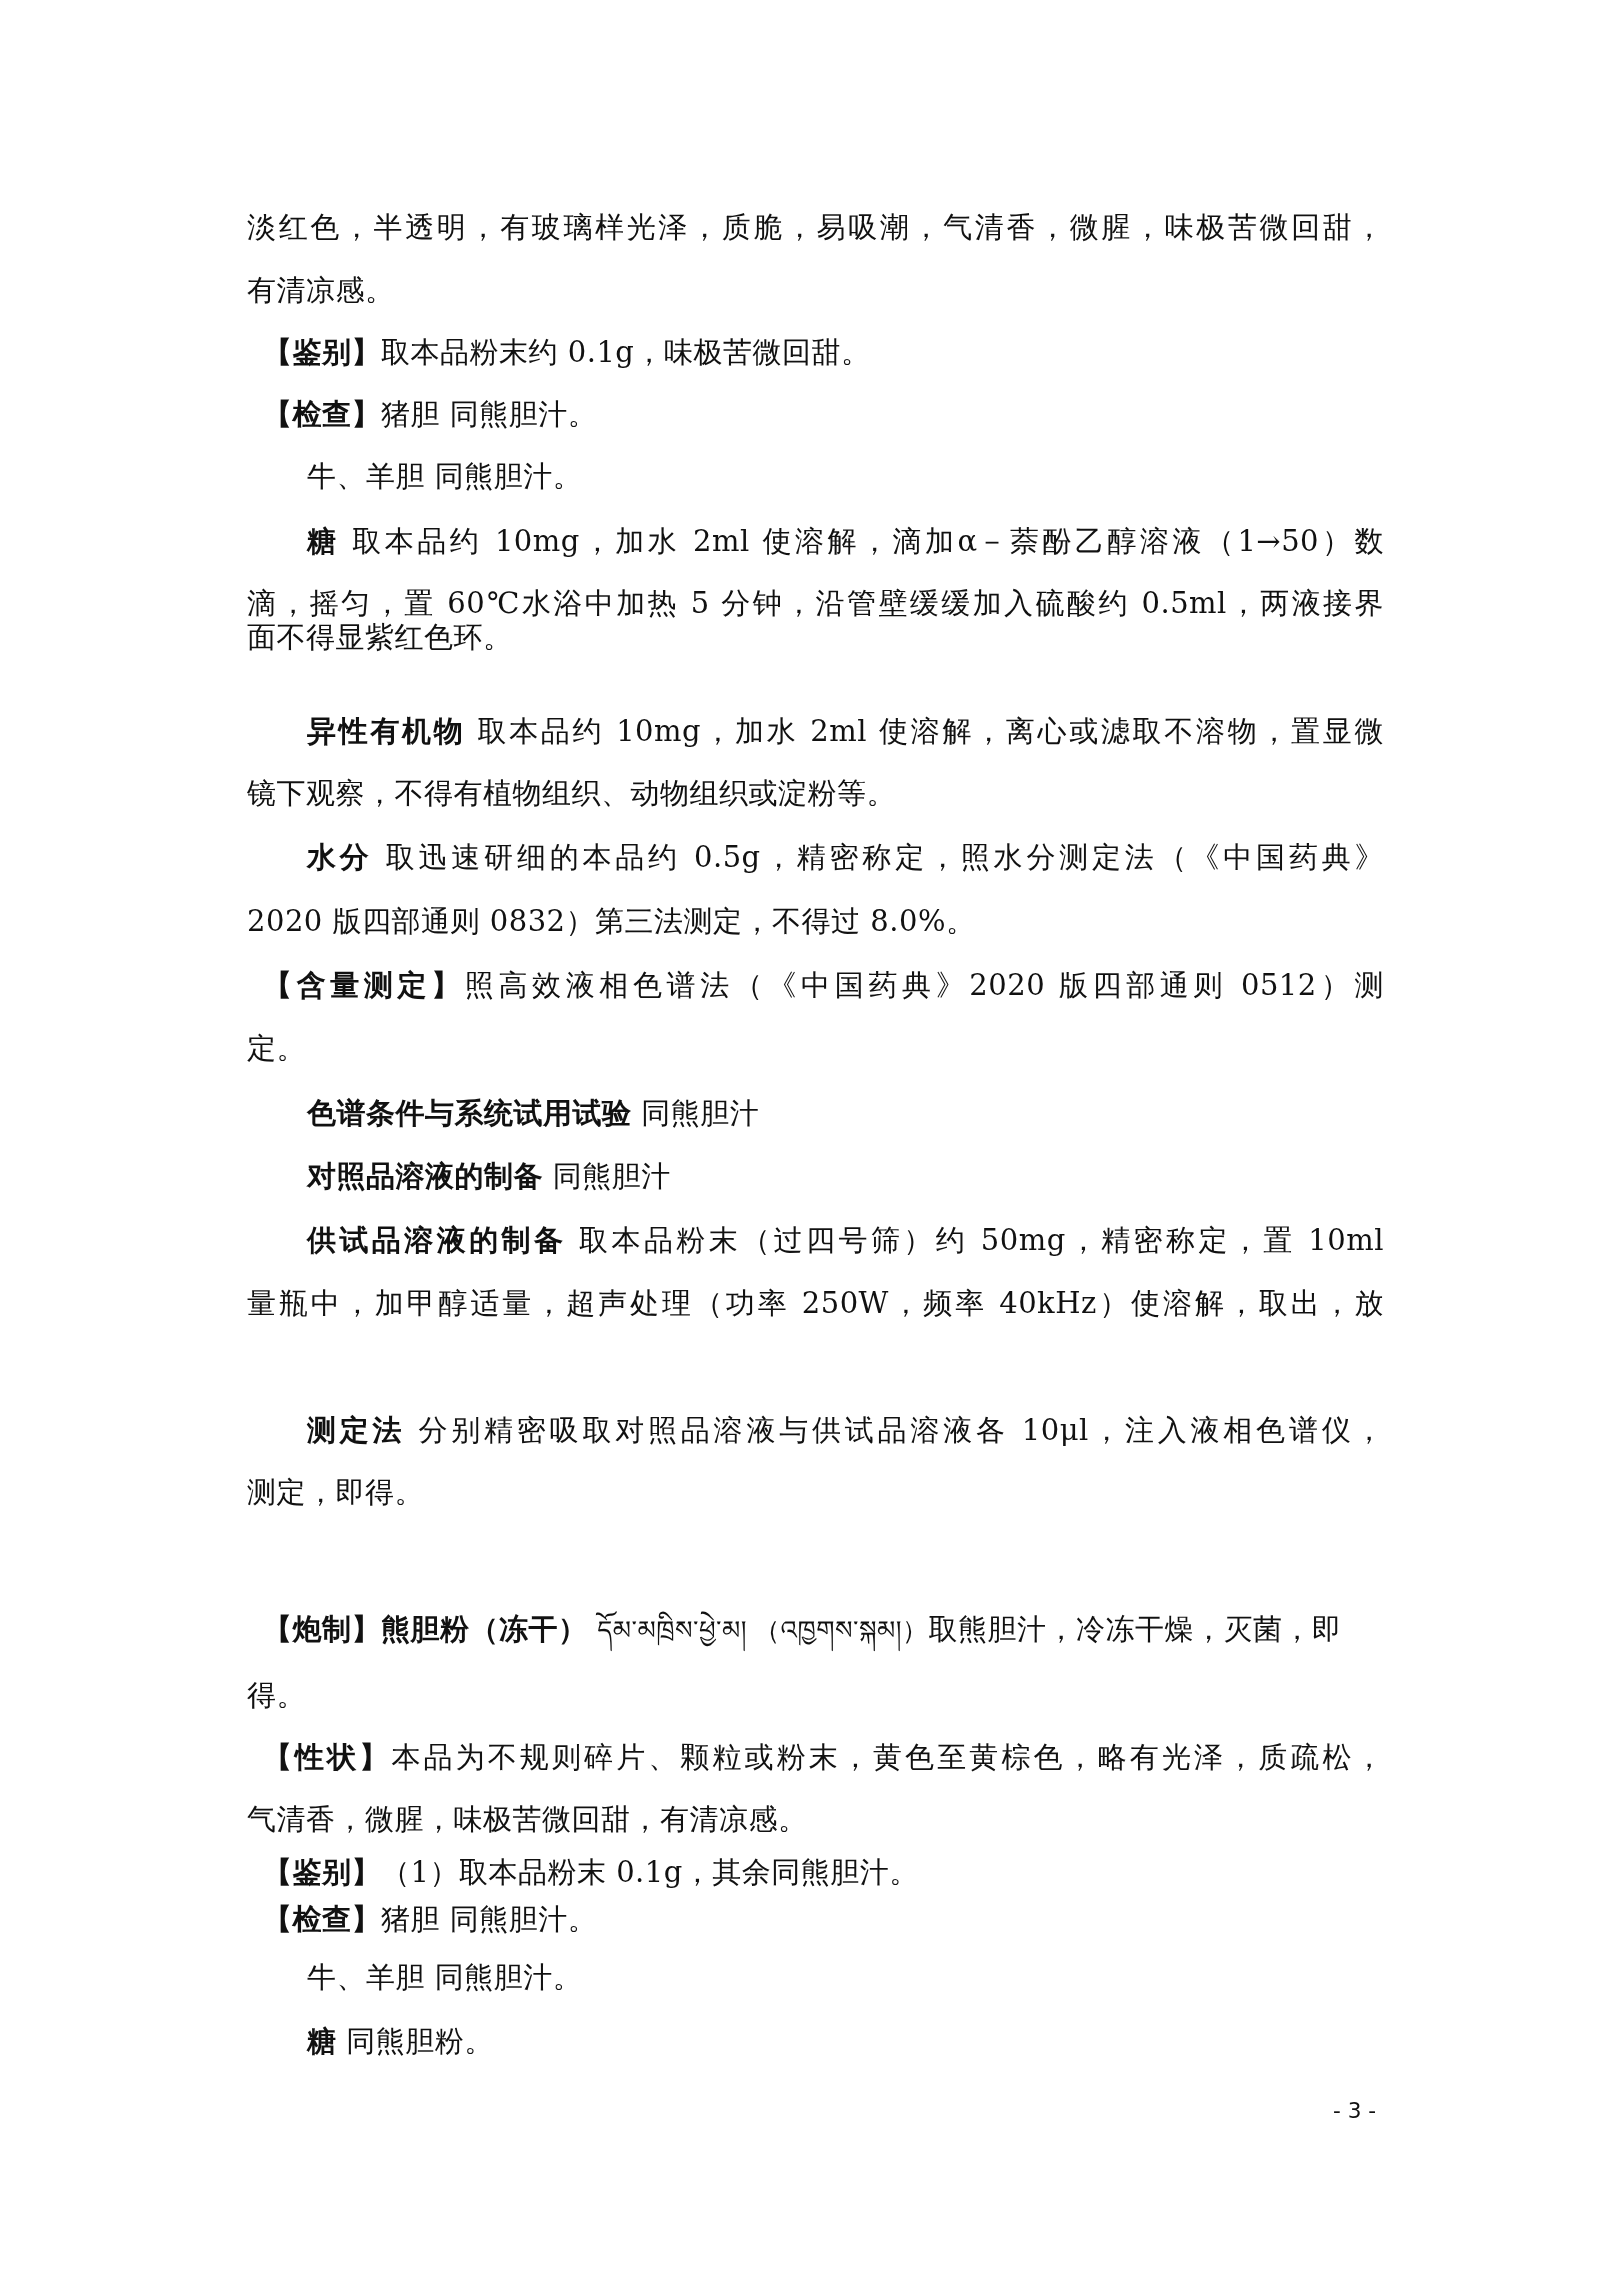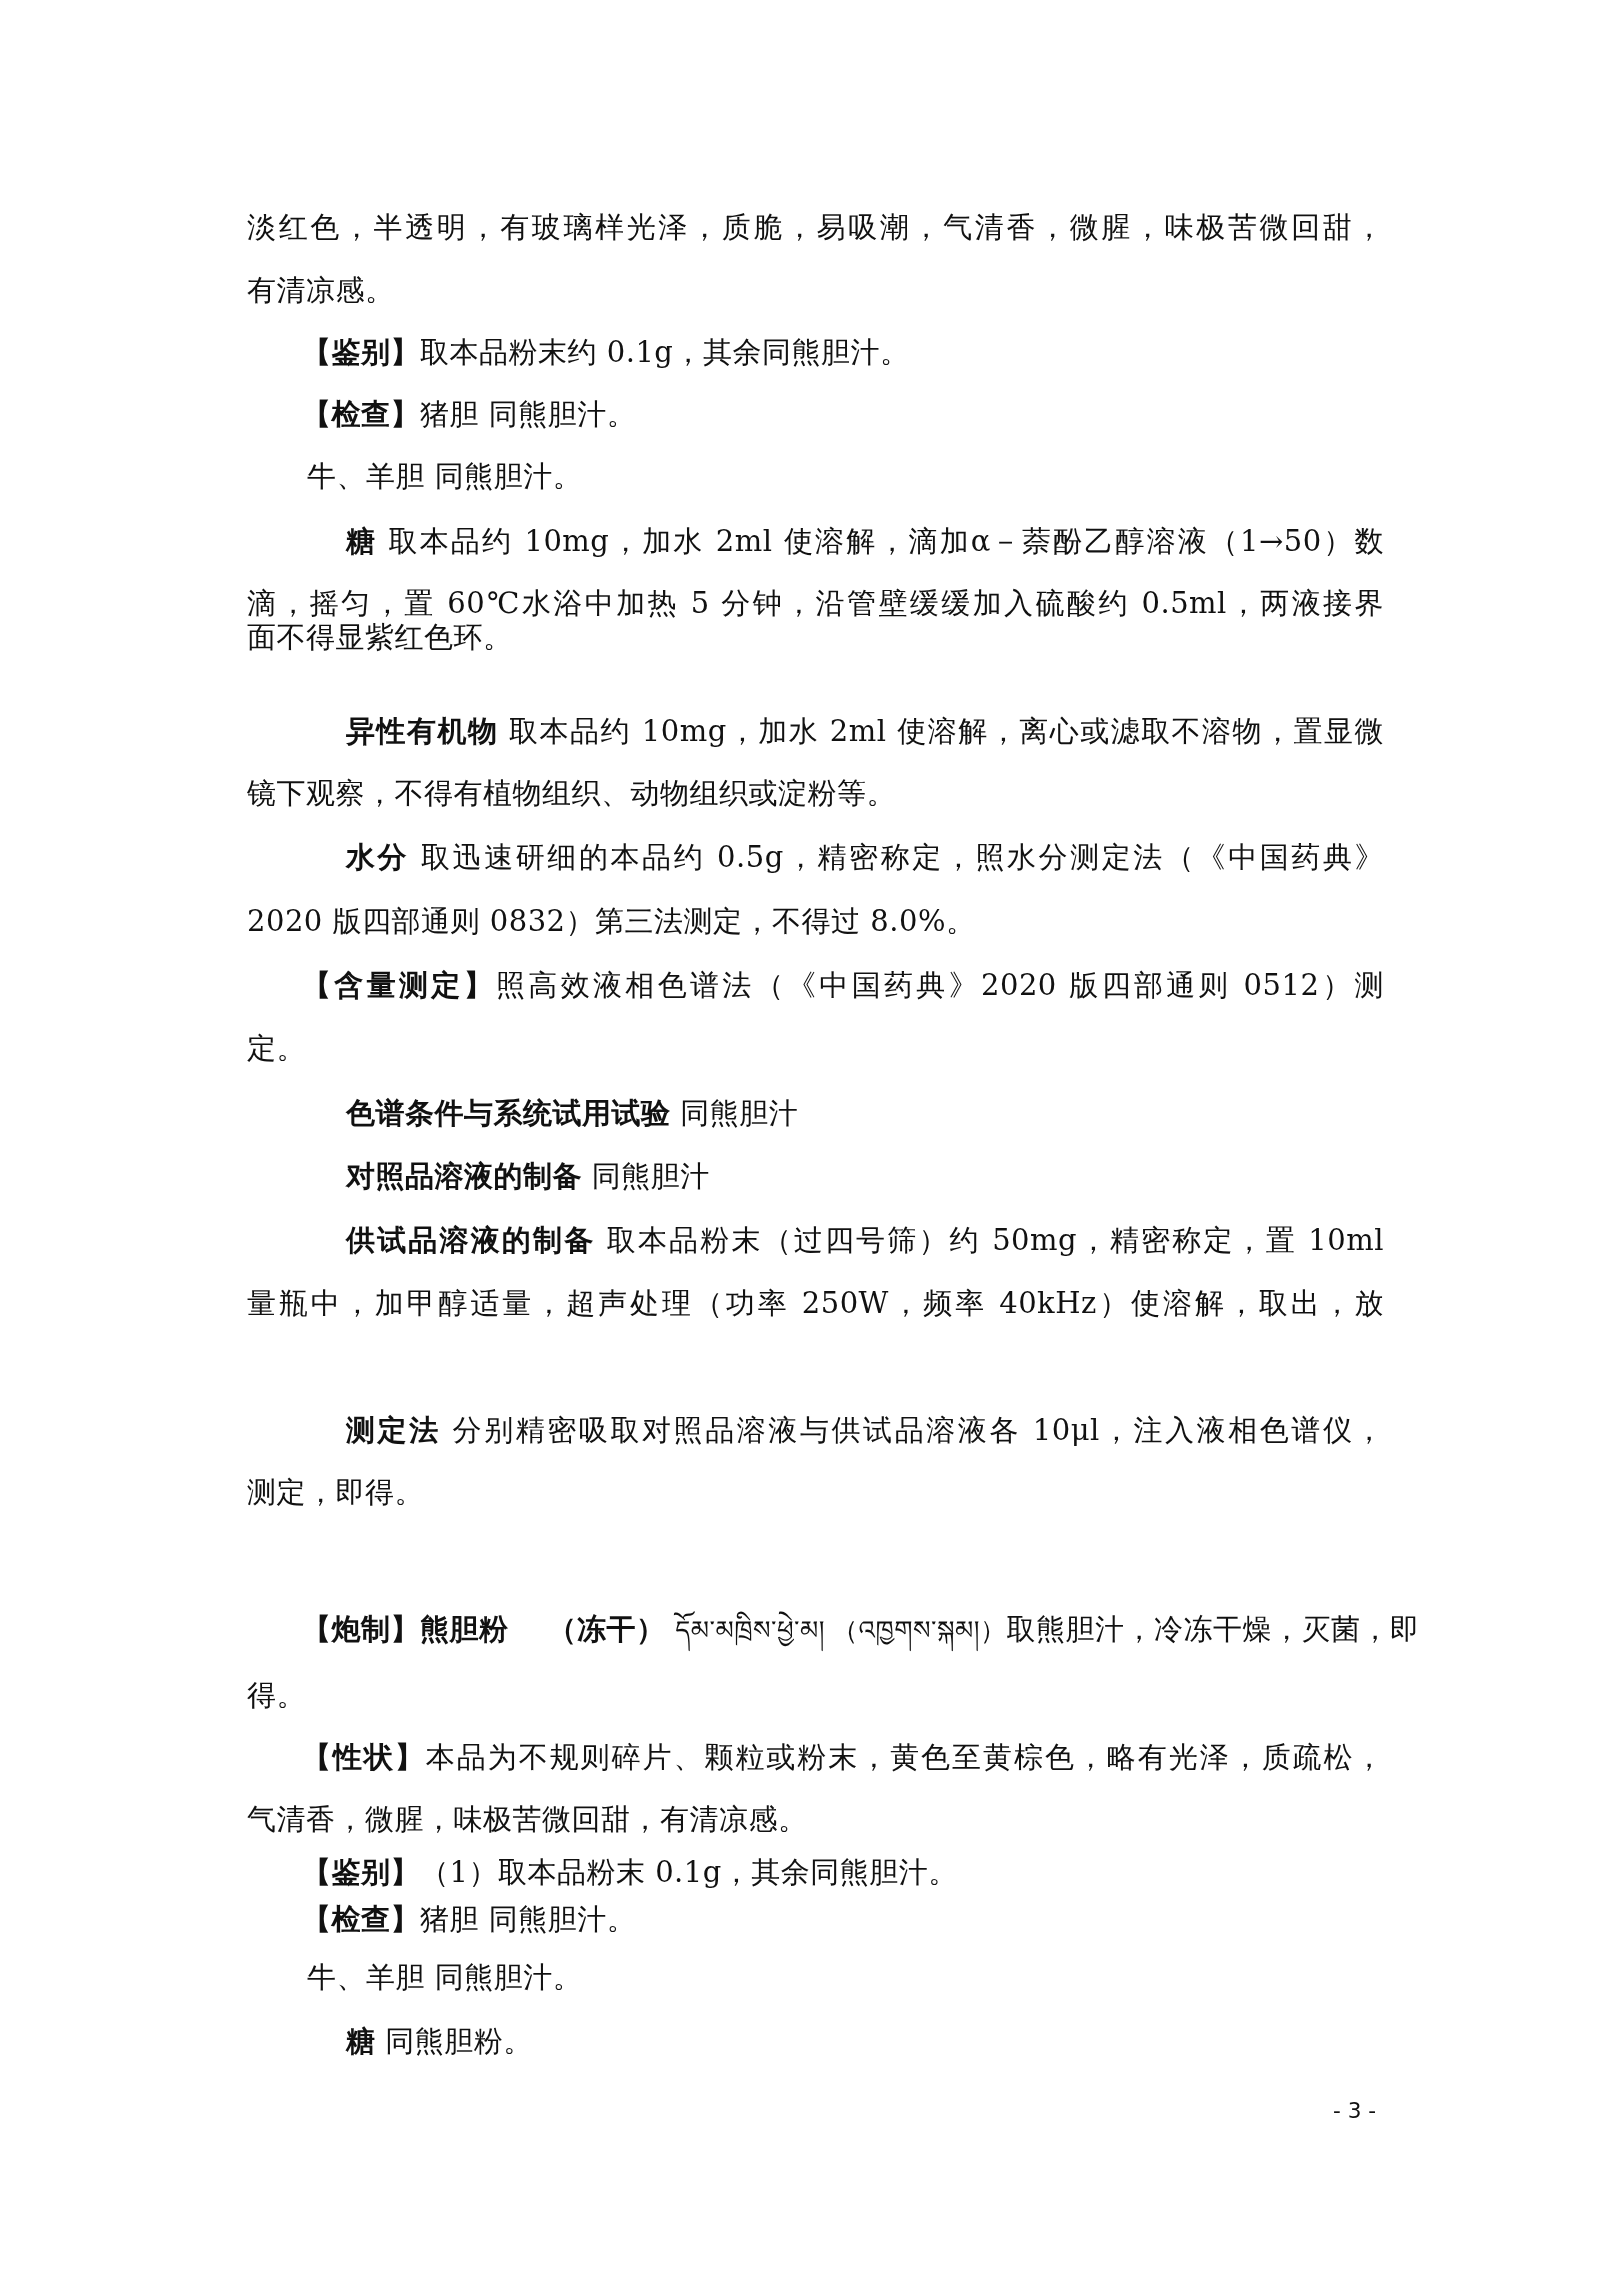--- a/index.html
+++ b/index.html
@@ -4,34 +4,34 @@
 <style>
   html, body { margin: 0; padding: 0; background: #ffffff; }
   body { width: 1621px; height: 2293px; position: relative; overflow: hidden;
          font-family: "DejaVu Serif", "Liberation Serif", serif; color: #111111; }
   .page { position: absolute; left: 0; top: 0; width: 1621px; height: 2293px; background: #ffffff; }
   .line { position: absolute; left: 247px; width: 1137px; font-size: 29px; line-height: 39px;
           white-space: nowrap; letter-spacing: 0.5px; }
   .line.justify { text-align: justify; text-align-last: justify; white-space: normal; }
   .indent { left: 307px; width: 1077px; }
   .indent2 { left: 263px; width: 1121px; }
-  .b { font-weight: bold; font-family: "DejaVu Sans", "Liberation Sans", sans-serif; margin-left: 39px; }
+  .b { font-weight: bold; font-family: "DejaVu Sans", "Liberation Sans", sans-serif; }
   .tib { font-size: 26px; font-family: Liberation Serif, serif; }
   .pageno { position: absolute; left: 1333px; top: 2098px; font-size: 21.6px;
             font-family: "DejaVu Sans", sans-serif; }
 </style>
 </head>
 <body>
 
 <div class="page">
 
   <div class="line justify" style="top:208px"><span>淡红色，半透明，有玻璃样光泽，质脆，易吸潮，气清香，微腥，味极苦微回甜，</span></div>
   <div class="line" style="top:271px"><span>有清凉感。</span></div>
 
-  <div class="line indent2" style="top:333px"><span class="b">【鉴别】</span><span>取本品粉末约 0.1g，其余同熊胆汁。</span></div>
+  <div class="line indent2" style="top:333px"><span class="b">【鉴别】</span><span>取本品粉末约 0.1g，味极苦微回甜。</span></div>
 
   <div class="line indent2" style="top:395px"><span class="b">【检查】</span><span>猪胆  同熊胆汁。</span></div>
 
   <div class="line indent" style="top:457px"><span>牛、羊胆  同熊胆汁。</span></div>
 
   <div class="line indent justify" style="top:522px"><span class="b">糖</span><span> 取本品约 10mg，加水 2ml 使溶解，滴加α－萘酚乙醇溶液（1→50）数</span></div>
   <div class="line justify" style="top:584px"><span>滴，摇匀，置 60℃水浴中加热 5 分钟，沿管壁缓缓加入硫酸约 0.5ml，两液接界</span></div>
   <div class="line" style="top:618px"><span>面不得显紫红色环。</span></div>
 
   <div class="line indent justify" style="top:712px"><span class="b">异性有机物</span><span> 取本品约 10mg，加水 2ml 使溶解，离心或滤取不溶物，置显微</span></div>

